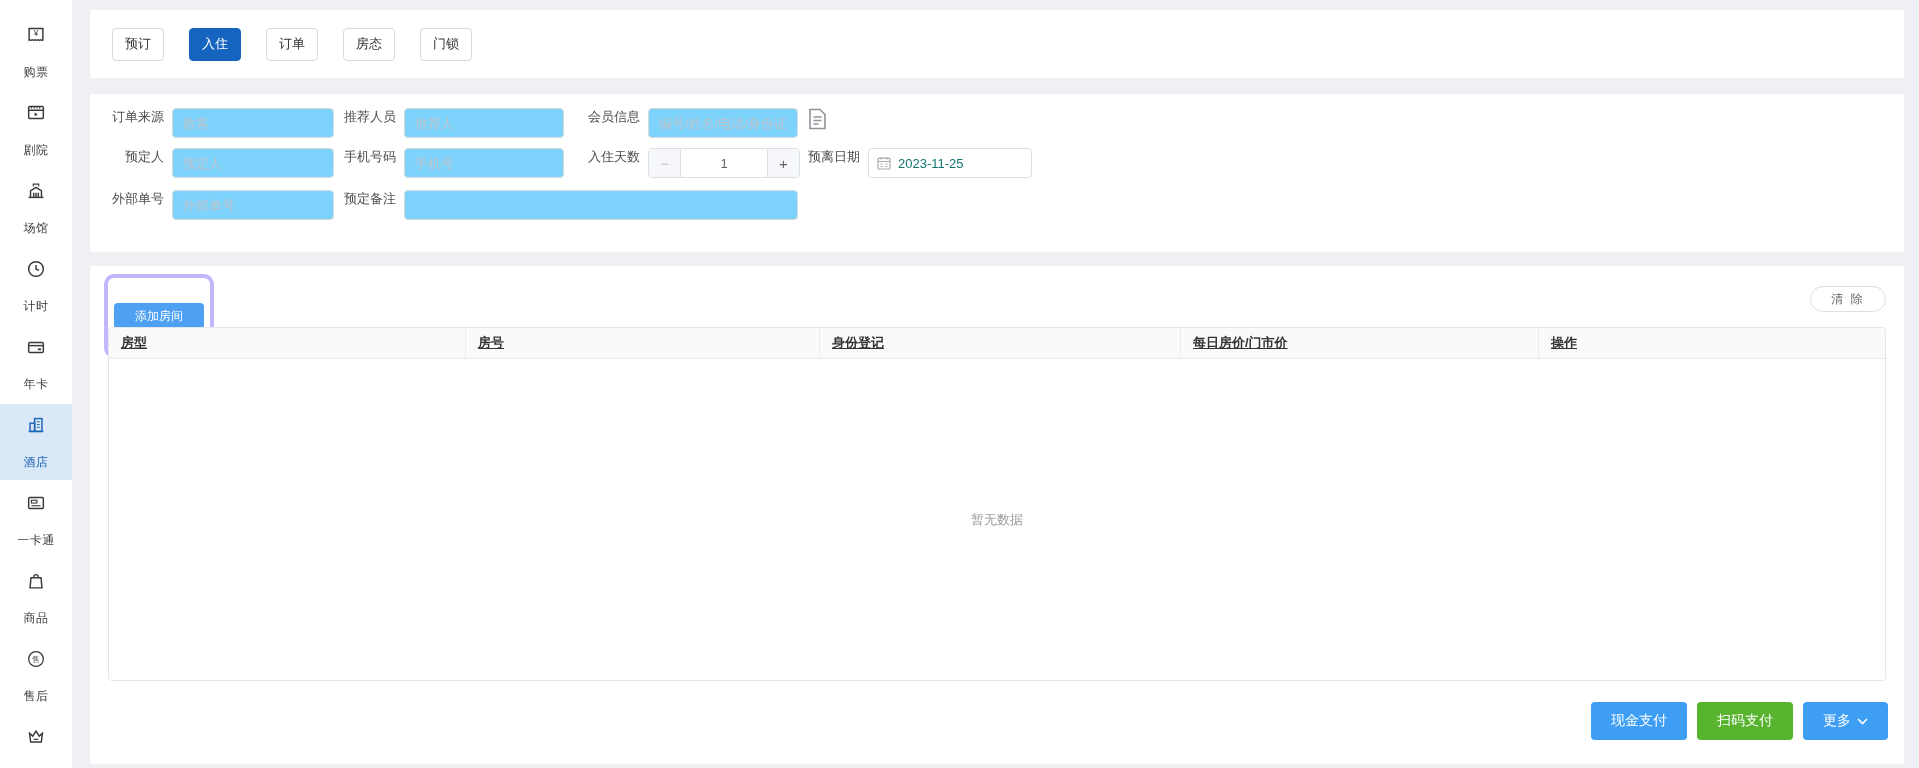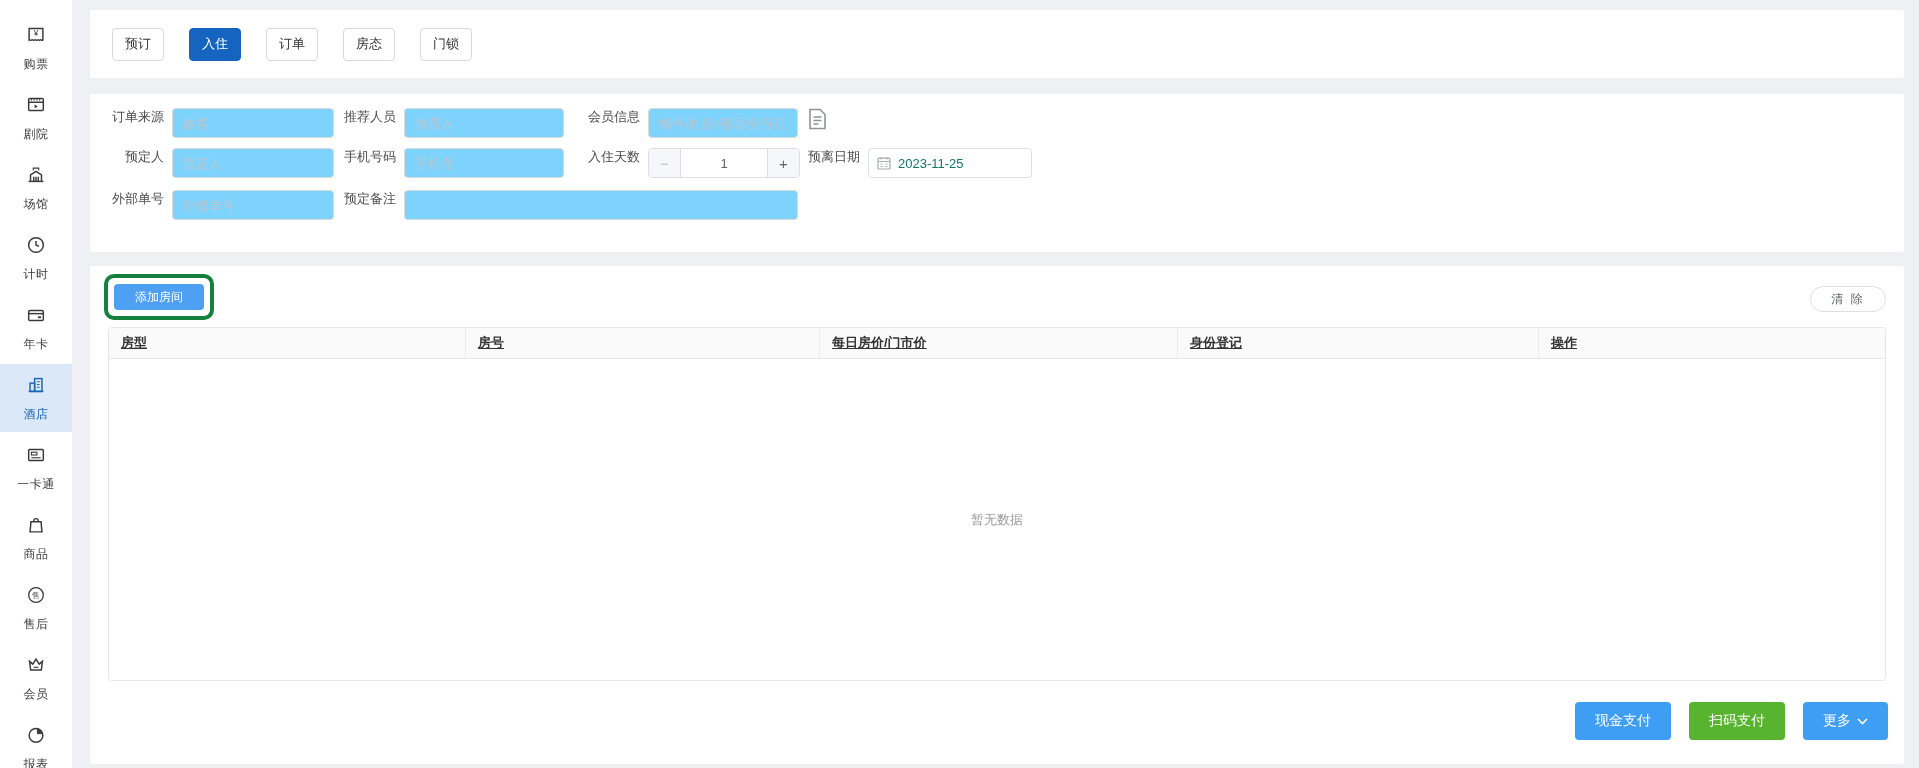--- a/index.html
+++ b/index.html
@@ -13,21 +13,21 @@
   .sidebar {
     width:72px; height:768px; background:#fff; flex:none;
     padding-top:14px; display:flex; flex-direction:column;
   }
   .side-item {
     width:100%; padding:8px 0 9px; text-align:center; cursor:pointer;
     color:#3a3a3a; margin-bottom:2px;
   }
   .side-item .s-ico { display:block; height:24px; line-height:24px; }
   .side-item svg { width:22px; height:22px; vertical-align:middle; }
-  .side-item .s-lbl { display:block; font-size:12px; margin-top:10px; letter-spacing:0.5px; }
+  .side-item .s-lbl { display:block; font-size:12px; margin-top:18px; letter-spacing:0.5px; }
   .side-item.active { background:#dbe8f8; color:#1b66b5; }
   
   .content { margin-left:18px; width:1814px; flex:none; display:flex; flex-direction:column; }
   .panel { background:#fff; border-radius:2px; }
   .tabsbar {
     margin-top:10px; height:68px; display:flex; align-items:center;
     padding-left:22px;
   }
   .tab {
     height:33px; min-width:47px; padding:0 12px; margin-right:25px;
@@ -75,21 +75,21 @@
   .date-box {
     width:164px; height:30px; border:1px solid #dcdfe6; border-radius:4px;
     display:flex; align-items:center; padding:0 8px; flex:none; cursor:pointer; background:#fff;
   }
   .date-box svg { width:14px; height:14px; margin-right:7px; flex:none; }
   .date-text { color:#0f766e; font-size:13px; }
   
   .panel-main { margin-top:14px; height:498px; position:relative; }
   .redbox {
     position:absolute; top:8px; left:14px;
-    border:4px solid #15803d; padding:6px 6px; border-radius:10px;
+    border:4px solid #c4b5fd; padding:25px 6px; border-radius:10px;
   }
   .btn-add {
     width:90px; height:26px; background:#4da0f2; color:#fff; border:none;
     border-radius:4px; font-size:12px; cursor:pointer;
     font-family:"Liberation Sans","DejaVu Sans",sans-serif;
   }
   .btn-clear {
     position:absolute; top:20px; right:18px; width:76px; height:26px;
     border:1px solid #dcdfe6; border-radius:13px; background:#fff; color:#606266;
     font-size:12px; cursor:pointer; letter-spacing:2px;
@@ -107,21 +107,21 @@
   }
   .th:first-child { border-left:none; }
   .th.c1 { width:356px; } .th.c2 { width:354px; } .th.c3 { width:358px; }
   .th.c4 { width:361px; } .th.c5 { flex:1; }
   .tbody { flex:1; position:relative; background:#fff; }
   .empty-text {
     position:absolute; left:50%; top:50%; transform:translate(-50%,-50%);
     color:#999; font-size:13px;
   }
   .footer-btns {
-    position:absolute; right:16px; top:436px; display:flex; gap:18px;
+    position:absolute; right:16px; top:436px; display:flex; gap:10px;
   }
   .fbtn {
     height:38px; border:none; border-radius:4px; color:#fff; font-size:14px;
     cursor:pointer; padding:0 20px; display:flex; align-items:center; justify-content:center;
     font-family:"Liberation Sans","DejaVu Sans",sans-serif;
   }
   .fbtn.blue { background:#3d9ef4; }
   .fbtn.green { background:#58b32f; }
   .fbtn .chev { margin-left:6px; display:flex; align-items:center; }
 </style>
@@ -315,22 +315,22 @@
     <div class="redbox">
       <button class="btn-add">添加房间</button>
     </div>
 
     <button class="btn-clear">清 除</button>
 
     <div class="table-wrap">
       <div class="thead">
         <div class="th c1">房型</div>
         <div class="th c2">房号</div>
+        <div class="th c4">身份登记</div>
         <div class="th c3">每日房价/门市价</div>
-        <div class="th c4">身份登记</div>
         <div class="th c5">操作</div>
       </div>
       <div class="tbody">
         <span class="empty-text">暂无数据</span>
       </div>
     </div>
 
     <div class="footer-btns">
       <button class="fbtn blue">现金支付</button>
       <button class="fbtn green">扫码支付</button>

